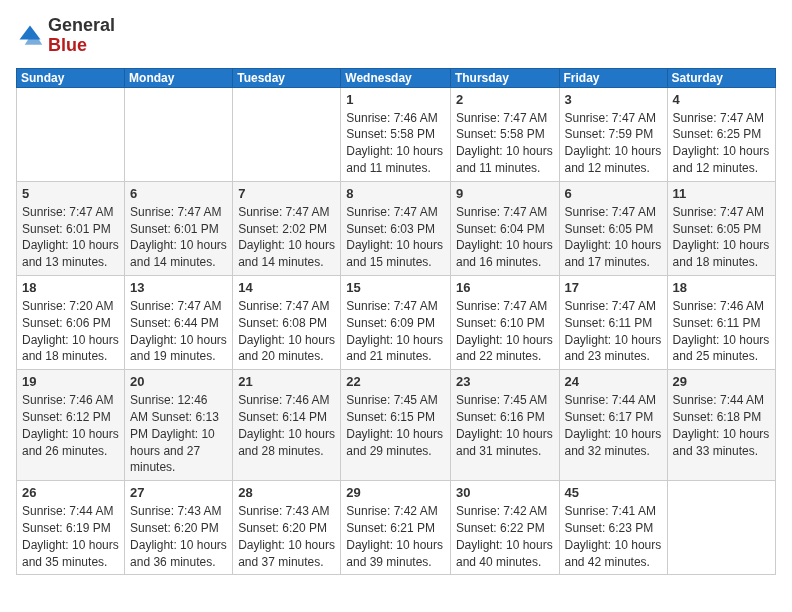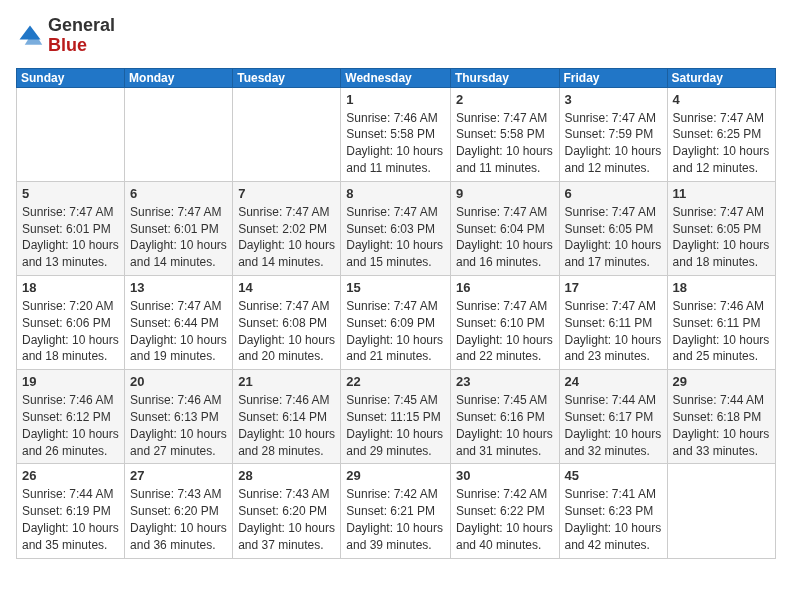--- a/index.html
+++ b/index.html
@@ -231,34 +231,34 @@
       </tr>
       <tr>
         <td>
           <span class="day-num">19</span>
           <div class="day-info">Sunrise: 7:46 AM
 Sunset: 6:12 PM
 Daylight: 10 hours and 26 minutes.</div>
         </td>
         <td>
           <span class="day-num">20</span>
-          <div class="day-info">Sunrise: 7:46 AM
+          <div class="day-info">Sunrise: 12:46 AM
 Sunset: 6:13 PM
 Daylight: 10 hours and 27 minutes.</div>
         </td>
         <td>
           <span class="day-num">21</span>
           <div class="day-info">Sunrise: 7:46 AM
 Sunset: 6:14 PM
 Daylight: 10 hours and 28 minutes.</div>
         </td>
         <td>
           <span class="day-num">22</span>
           <div class="day-info">Sunrise: 7:45 AM
-Sunset: 11:15 PM
+Sunset: 6:15 PM
 Daylight: 10 hours and 29 minutes.</div>
         </td>
         <td>
           <span class="day-num">23</span>
           <div class="day-info">Sunrise: 7:45 AM
 Sunset: 6:16 PM
 Daylight: 10 hours and 31 minutes.</div>
         </td>
         <td>
           <span class="day-num">24</span>

